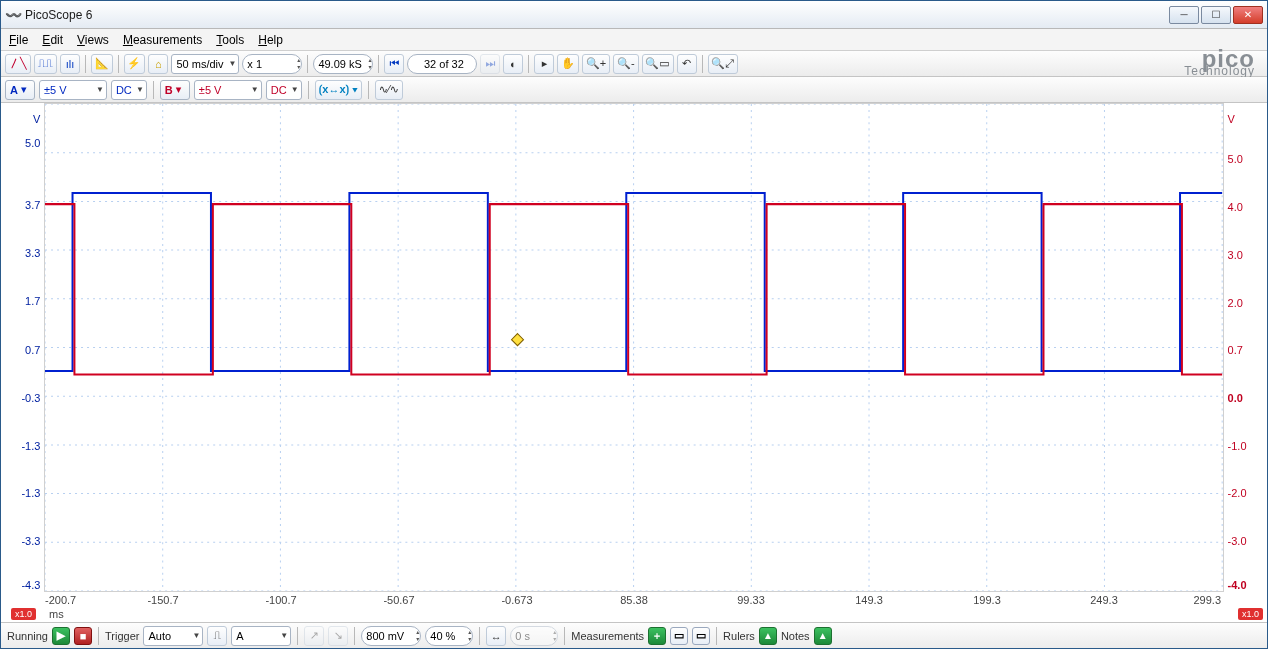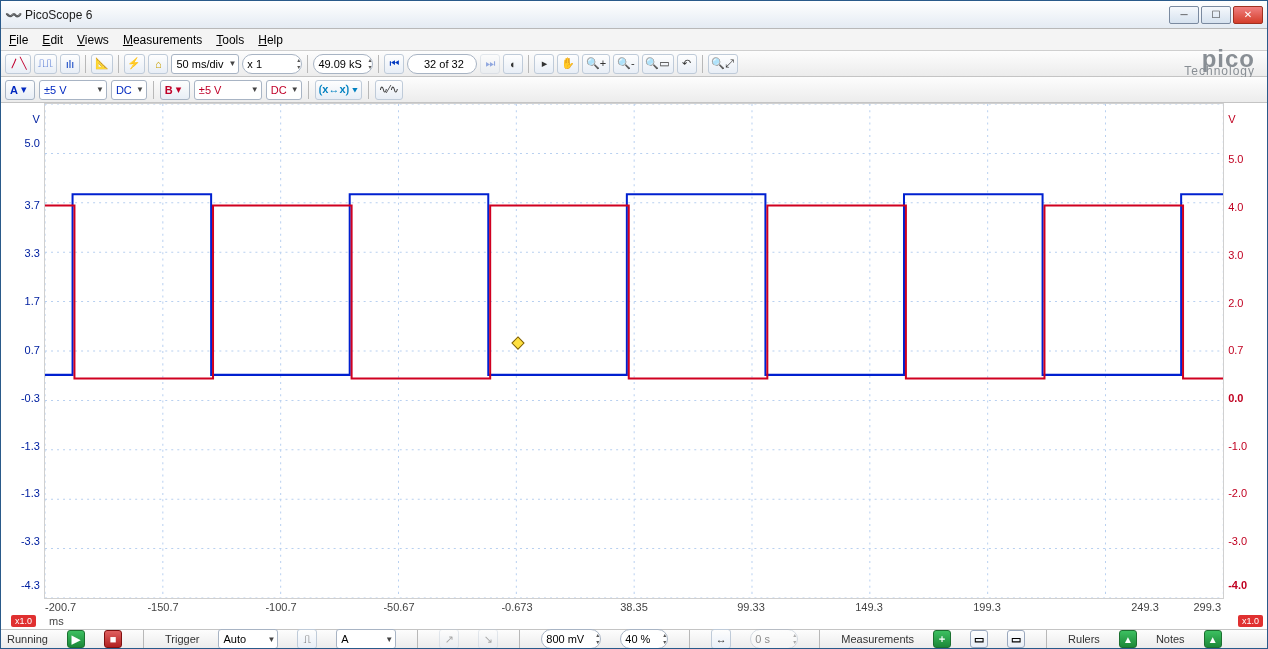--- a/index.html
+++ b/index.html
@@ -143,24 +143,24 @@
 
   .xzoom {
     position:absolute; top:16px; font-size:9px; color:#fff;
     background:#e03030; border-radius:2px; padding:0 4px; line-height:12px;
   }
   .xzoomL { left:10px; }
   .xzoomR { right:4px; }
 
   
   .bottombar {
-    height:19px;
+    height:26px;
     background: linear-gradient(to bottom, #fdfdfd, #ececec);
     border-top:1px solid #c4c4c4;
-    display:flex; align-items:center; padding:0 6px; gap:19px;
+    display:flex; align-items:center; padding:0 6px; gap:4px;
   }
   .bblabel { color:#333; }
   .sqbtn {
     width:18px; height:18px;
     display:flex; align-items:center; justify-content:center;
     border:1px solid #9aa8be; border-radius:3px;
     background:linear-gradient(to bottom, #fefefe, #e8eef6);
     font-size:11px; font-weight:700;
   }
   .sqbtn.green { color:#fff; background:linear-gradient(to bottom,#3cc060,#1c8838); border-color:#1c7030; }
@@ -340,25 +340,25 @@
 
   </div>
 </div>
 
 <div class="xaxis">
   <span class="xt" style="left:44px;  transform:none;">-200.7</span>
   <span class="xt" style="left:162px;">-150.7</span>
   <span class="xt" style="left:280px;">-100.7</span>
   <span class="xt" style="left:398px;">-50.67</span>
   <span class="xt" style="left:516px;">-0.673</span>
-  <span class="xt" style="left:633px;">38.35</span>
+  <span class="xt" style="left:633px;">85.38</span>
   <span class="xt" style="left:750px;">99.33</span>
   <span class="xt" style="left:868px;">149.3</span>
   <span class="xt" style="left:986px;">199.3</span>
-  <span class="xt" style="left:1103px;margin-left:41px;">249.3</span>
+  <span class="xt" style="left:1103px;">249.3</span>
   <span class="xt" style="left:1220px; transform:translateX(-100%);">299.3</span>
   <span class="unit">ms</span>
   <span class="xzoom xzoomL">x1.0</span>
   <span class="xzoom xzoomR">x1.0</span>
 </div>
 
 <div class="bottombar">
   <span class="bblabel">Running</span>
   <div class="sqbtn green">▶</div>
   <div class="sqbtn red">■</div>

